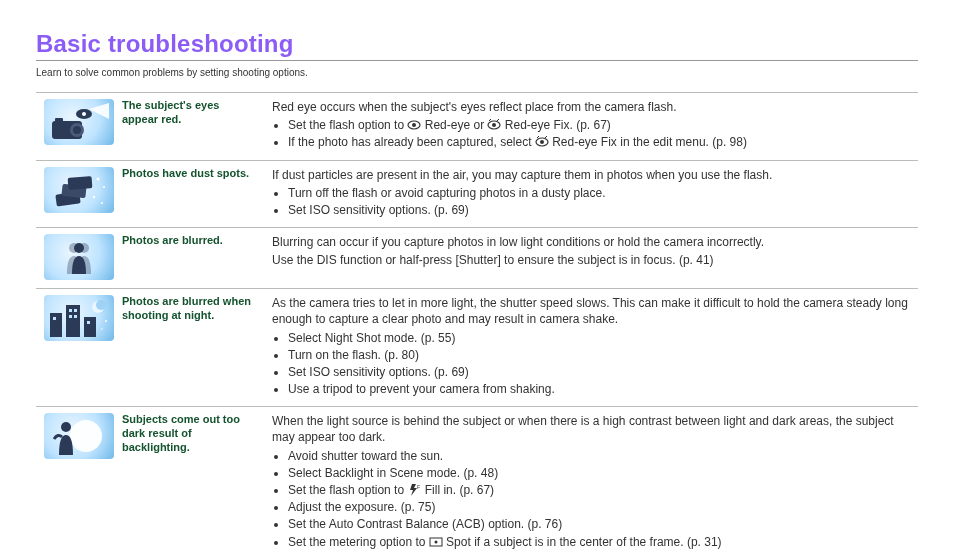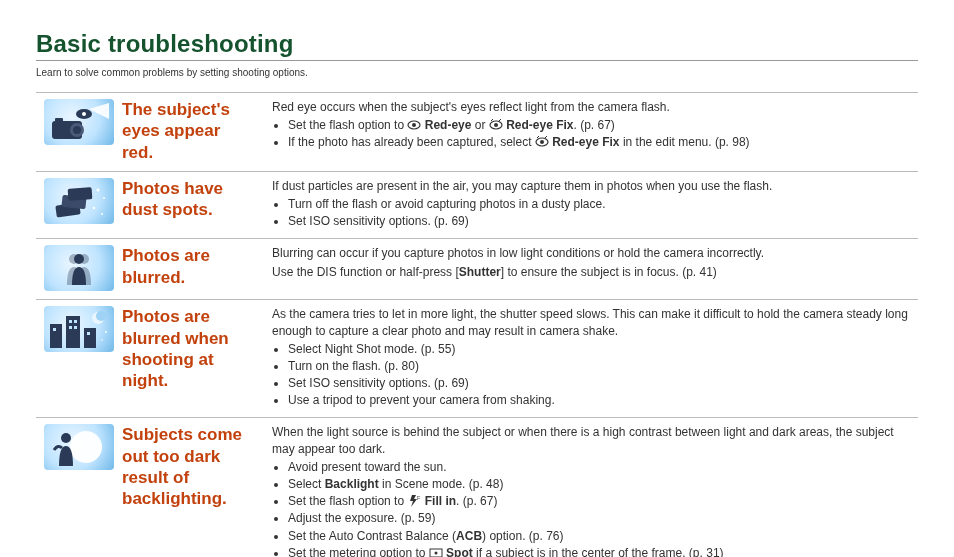--- a/index.html
+++ b/index.html
@@ -6,21 +6,21 @@
     font-family: "Segoe UI", Arial, sans-serif;
     font-size: 12px;
     color: #333;
     margin: 0;
     padding: 30px 36px 20px 36px;
     width: 954px;
     box-sizing: border-box;
     background: #fff;
   }
   h1.page-title {
-    color: #14532d;
+    color: #8b5cf6;
     font-size: 24px;
     font-weight: bold;
     margin: 0 0 2px 0;
     letter-spacing: 0.2px;
   }
   .underline {
     border-top: 1px solid #999;
     margin-bottom: 6px;
   }
   .intro {
@@ -48,44 +48,44 @@
   .thumb {
     width: 70px;
     height: 46px;
     border-radius: 4px;
     background: radial-gradient(circle at 40% 40%, #eaf6ff 0%, #bfe4ff 55%, #6fb8e8 100%);
     position: relative;
     overflow: hidden;
   }
   .thumb svg { width: 100%; height: 100%; }
   .row-label {
-    color: #c2410c;
+    color: #14532d;
     font-weight: bold;
-    font-size: 17px;
+    font-size: 11px;
     line-height: 1.25;
   }
   .desc p {
     margin: 0 0 2px 0;
     line-height: 1.35;
   }
   .desc ul {
     margin: 2px 0 0 0;
     padding-left: 16px;
   }
   .desc li {
     margin: 1px 0;
     line-height: 1.35;
   }
   .inline-icon {
     display: inline-block;
     vertical-align: -2px;
     width: 14px;
     height: 12px;
   }
-  b { font-weight: bold; }
+  b { font-weight: normal; }
 </style>
 </head>
 <body>
 
 <h1 class="page-title">Basic troubleshooting</h1>
 <div class="underline"></div>
 <div class="intro">Learn to solve common problems by setting shooting options.</div>
 
 <table class="trouble">
   <colgroup>
@@ -106,21 +106,21 @@
           <circle cx="33" cy="31" r="7" fill="#4a5a78"></circle>
           <circle cx="33" cy="31" r="4" fill="#2b3b57"></circle>
           <rect x="11" y="19" width="8" height="5" rx="1" fill="#2b3b57"></rect>
         </svg>
       </div>
     </td>
     <td>
           <div class="row-label">The subject's eyes appear red.</div>
         </td>
     <td class="desc">
-      <p>Red eye occurs when the subject's eyes reflect light from the camera flash.</p>
+      <p>Red eye occurs when the subject's eyes reflect place from the camera flash.</p>
       <ul>
         <li><span>Set the flash option to </span><span class="inline-icon"><svg viewBox="0 0 14 12">
                   <ellipse cx="7" cy="6" rx="6" ry="4" fill="none" stroke="#333" stroke-width="1.2"></ellipse>
                   <circle cx="7" cy="6" r="2" fill="#333"></circle>
                 </svg></span><b> Red-eye</b><span> or </span><span class="inline-icon"><svg viewBox="0 0 14 12">
                   <ellipse cx="7" cy="6" rx="6" ry="4" fill="none" stroke="#333" stroke-width="1.2"></ellipse>
                   <circle cx="7" cy="6" r="2" fill="#333"></circle>
                   <path d="M2 2 L4 0 M10 2 L12 0" stroke="#333" stroke-width="1"></path>
                 </svg></span><b> Red-eye Fix</b><span>. (p. 67)</span></li>
         <li><span>If the photo has already been captured, select </span><span class="inline-icon"><svg viewBox="0 0 14 12">
@@ -232,27 +232,27 @@
               </g>
         </svg>
       </div>
     </td>
     <td>
           <div class="row-label">Subjects come out too dark result of backlighting.</div>
         </td>
     <td class="desc">
       <p>When the light source is behind the subject or when there is a high contrast between light and dark areas, the subject may appear too dark.</p>
       <ul>
-        <li>Avoid present toward the sun.</li>
+        <li>Avoid shutter toward the sun.</li>
         <li><span>Select </span><b>Backlight</b><span> in Scene mode. (p. 48)</span></li>
         <li><span>Set the flash option to </span><span class="inline-icon"><svg viewBox="0 0 14 12">
                   <path d="M5 0 L3 6 L6 6 L4 12 L10 4 L7 4 L9 0 Z" fill="#333"></path>
                   <text x="10" y="5" font-size="5" fill="#333">F</text>
                 </svg></span><b> Fill in</b><span>. (p. 67)</span></li>
-        <li>Adjust the exposure. (p. 59)</li>
+        <li>Adjust the exposure. (p. 75)</li>
         <li><span>Set the Auto Contrast Balance (</span><b>ACB</b><span>) option. (p. 76)</span></li>
         <li><span>Set the metering option to </span><span class="inline-icon"><svg viewBox="0 0 14 12">
                   <rect x="1" y="2" width="12" height="8" fill="none" stroke="#333" stroke-width="1"></rect>
                   <circle cx="7" cy="6" r="1.5" fill="#333"></circle>
                 </svg></span><b> Spot</b><span> if a subject is in the center of the frame. (p. 31)</span></li>
       </ul>
     </td>
   </tr>
 
 </tbody>

